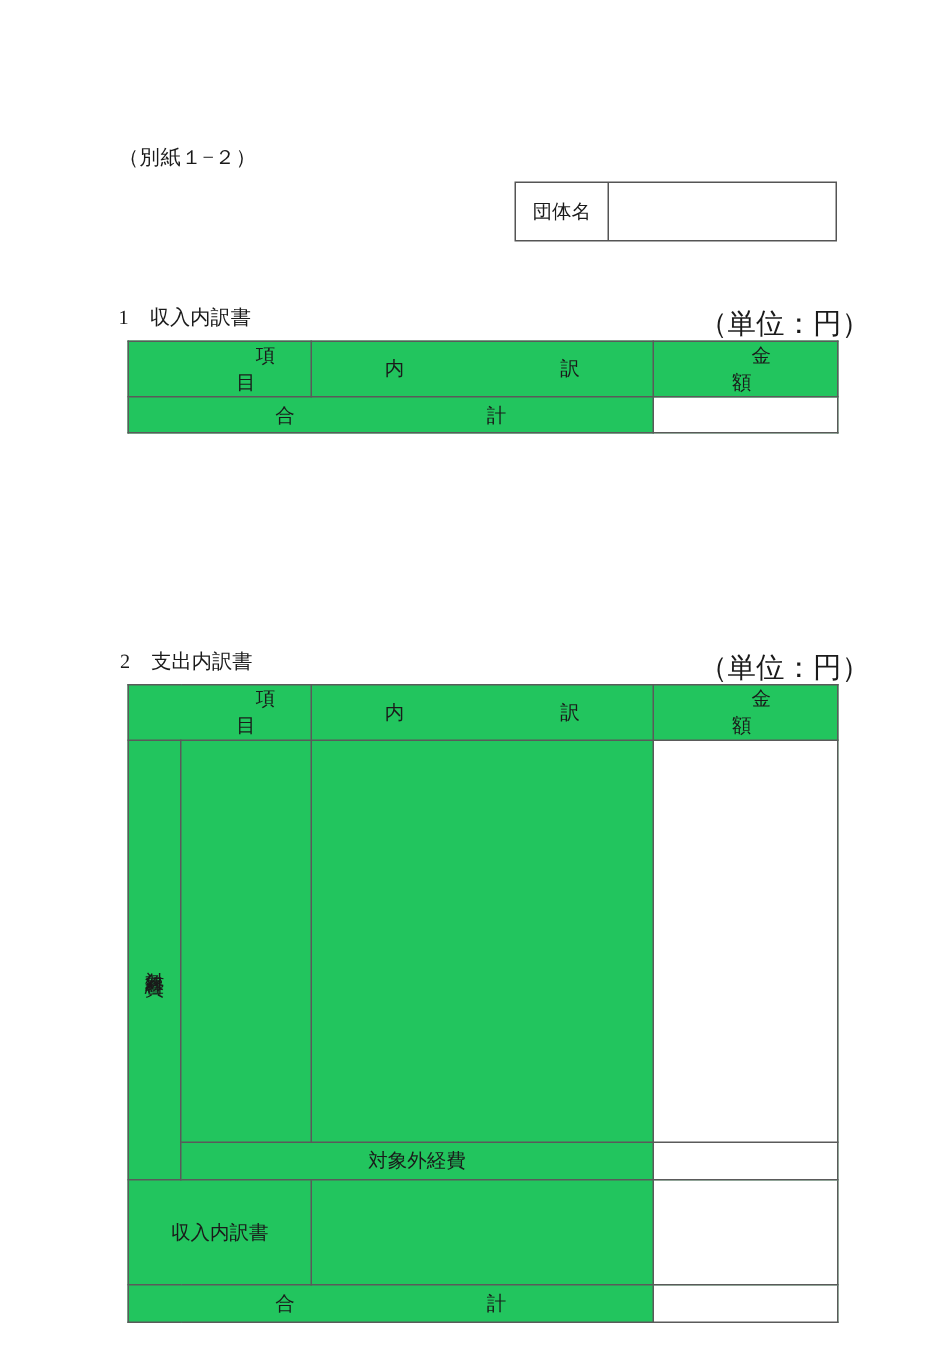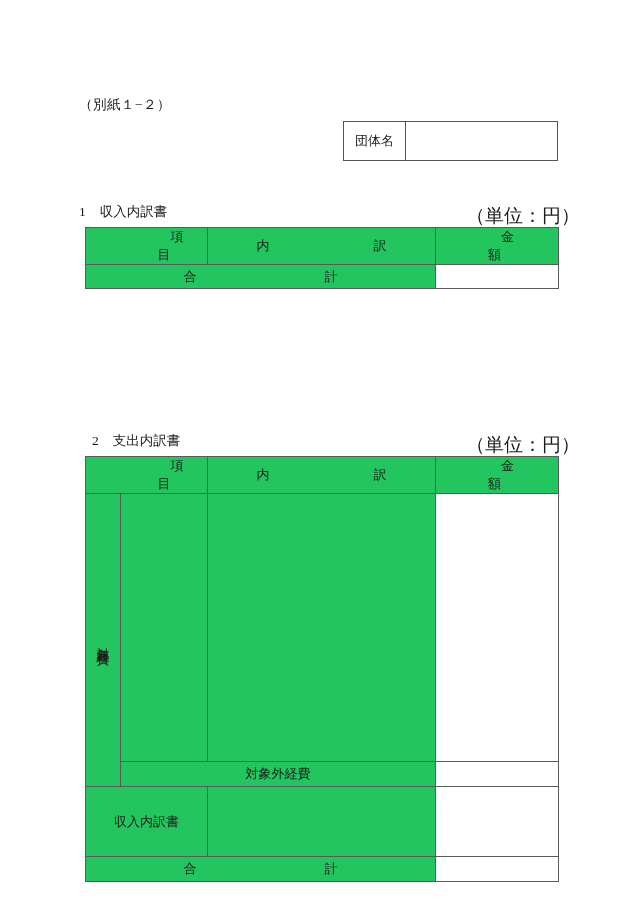--- a/index.html
+++ b/index.html
@@ -193,21 +193,21 @@
 
       <tr style="height:24px;">
         <td class="cell-center" colspan="2">
           <span class="spread2-wide">合　　計</span>
         </td>
         <td class="money"></td>
       </tr>
     </tbody>
   </table>
 
-  <div class="section-cap" style="left:92px; top:384px;">
+  <div class="section-cap" style="left:80px; top:384px;">
     <span class="num">2</span><span>支出内訳書</span>
   </div>
   <div class="unit-cap" style="left:466px; top:384px;">（単位：円）</div>
 
   <table class="form" style="left:85px; top:408px; width:473px;">
     <colgroup>
       <col style="width:35px;">
       <col style="width:87px;">
       <col style="width:228px;">
       <col style="width:123px;">

